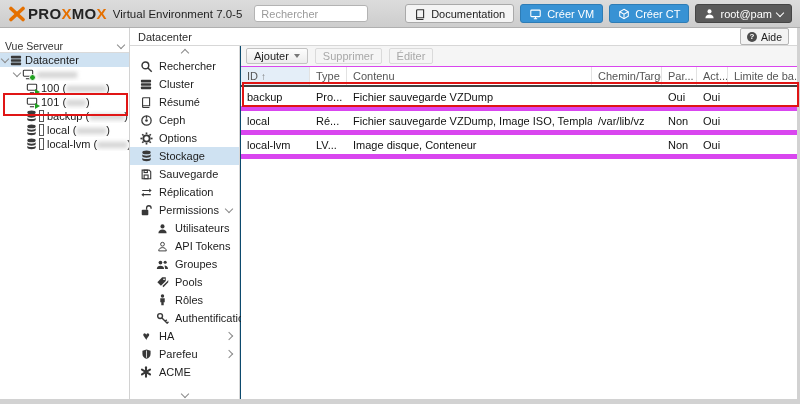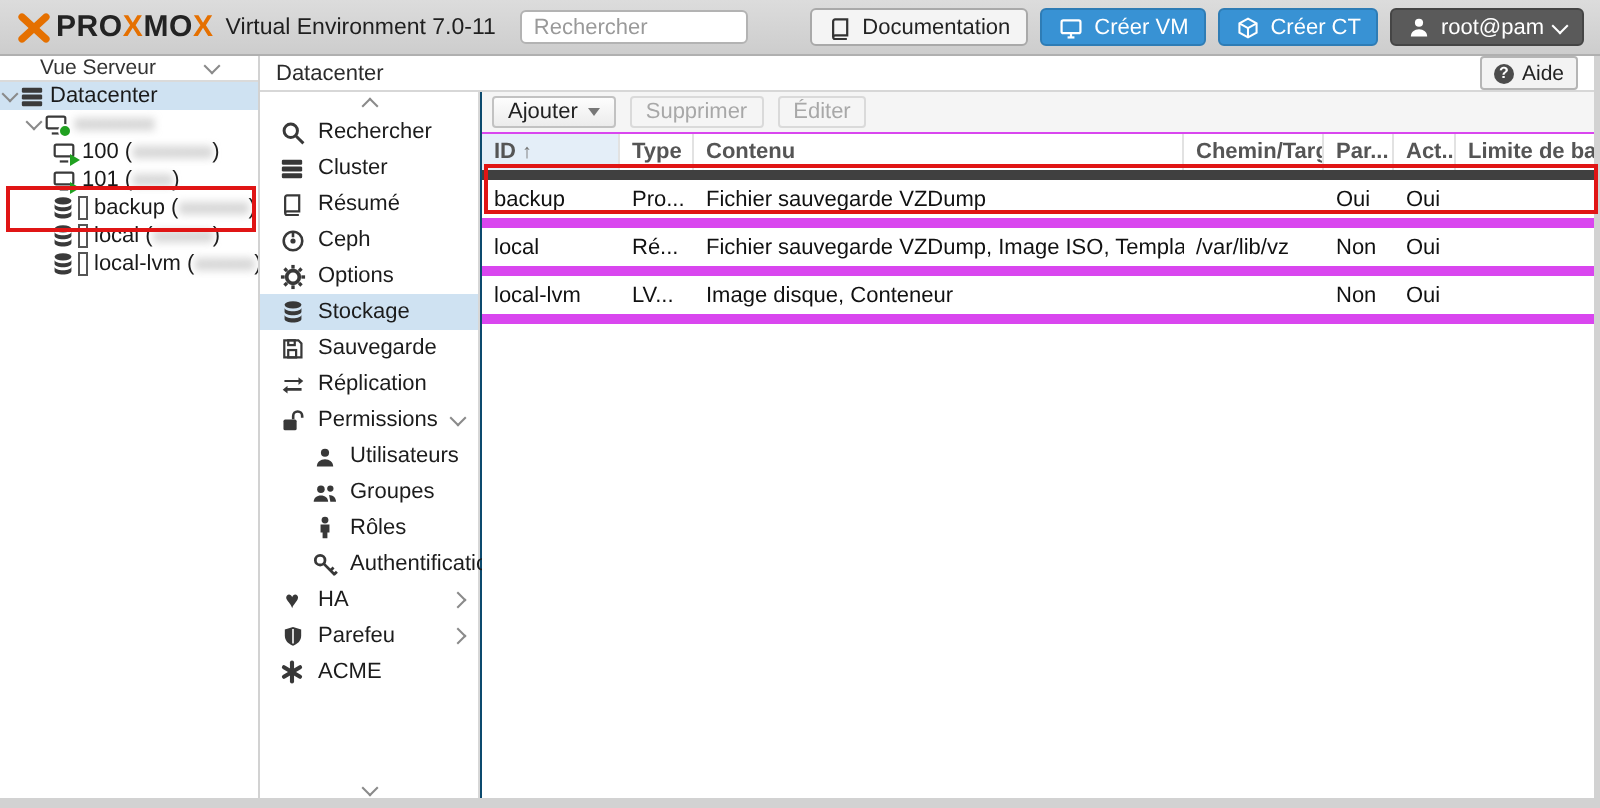--- a/index.html
+++ b/index.html
@@ -24,21 +24,21 @@
   
   .chev{display:inline-block;width:5px;height:5px;border-right:1.4px solid #8a8a8a;border-bottom:1.4px solid #8a8a8a;}
   .chev.down{transform:rotate(45deg);margin-top:-2px;}
   .chev.right{transform:rotate(-45deg);}
   .chev.up{transform:rotate(-135deg);margin-top:3px;}
   .chev.white{border-color:#fff;}
   
   .left{position:absolute;left:0;top:28px;width:130px;bottom:5px;box-sizing:border-box;
         background:#fff;border-right:1px solid #d2d2d2;}
   .viewsel{height:12px;border-bottom:1px solid #dadada;display:flex;align-items:center;
-           padding:0 20px;color:#333;font-size:10.5px;cursor:pointer;}
+           padding:0 5px;color:#333;font-size:10.5px;cursor:pointer;margin-top:12px;}
   .viewsel .chev{margin-left:auto;}
   .trow{height:14px;display:flex;align-items:center;white-space:nowrap;cursor:pointer;font-size:11px;overflow:hidden;}
   .trow.sel{background:#cfe2f2;}
   .trow .tchev{width:10px;display:flex;justify-content:center;flex:none;}
   .trow .ticon{display:flex;align-items:center;margin-right:3px;flex:none;position:relative;}
   .badge-dot{position:absolute;right:-2px;bottom:-1px;width:5px;height:5px;border-radius:50%;background:#21a121;border:1px solid #fff;}
   .badge-play{position:absolute;right:-2px;bottom:-1px;width:0;height:0;border-left:5px solid #21a121;
               border-top:3px solid transparent;border-bottom:3px solid transparent;}
   .thin-rect{display:inline-block;width:3px;height:10px;border:1px solid #555;margin-left:2px;}
   .blur{filter:blur(2px);color:#909090;letter-spacing:-.5px;}
@@ -61,21 +61,21 @@
   .mbottom{position:absolute;bottom:2px;left:0;right:0;display:flex;justify-content:center;}
   .glyph{font-size:12px;line-height:1;color:#383838;}
   
   .content{position:absolute;left:241px;top:46px;right:3px;bottom:5px;background:#fff;overflow:hidden;}
   .toolbar{height:20px;background:#f5f5f5;border-bottom:1px solid #d946ef;display:flex;align-items:center;gap:7px;padding:0 5px;}
   .tbtn{height:16px;padding:0 7px;border-radius:2px;font-size:11px;display:inline-flex;align-items:center;gap:5px;
         background:linear-gradient(#fdfdfd,#ececec);border:1px solid #c2c2c2;color:#222;cursor:pointer;box-sizing:border-box;}
   .tbtn.dis{color:#a8a8a8;border-color:#dadada;background:#f5f5f5;cursor:default;}
   .caret{width:0;height:0;border-left:3.5px solid transparent;border-right:3.5px solid transparent;border-top:4px solid #777;}
   .grid{display:grid;grid-template-columns:69px 37px 245px 70px 35px 31px 1fr;}
-  .thead{height:18px;border-bottom:5px solid #404040;color:#555;font-weight:bold;}
+  .thead{height:18px;border-bottom:2px solid #404040;color:#555;}
   .thead .hc{display:flex;align-items:center;gap:3px;padding:0 6px;border-right:1px solid #e2e2e2;
              overflow:hidden;white-space:nowrap;cursor:pointer;box-sizing:border-box;}
   .hc.sorted{background:#e4eef8;}
   .sortarrow{color:#777;font-size:10px;}
   .row{height:19px;border-bottom:5px solid #d946ef;cursor:pointer;}
   .cell{display:flex;align-items:center;padding:0 6px;overflow:hidden;white-space:nowrap;box-sizing:border-box;color:#111;}
   
   .redbox{position:absolute;border:2px solid #e01515;pointer-events:none;z-index:9;}
   #rb-tree{left:3px;top:93px;width:121px;height:19px;}
   #rb-row{left:242px;top:82px;width:553px;height:21px;}
@@ -93,21 +93,21 @@
       <span>
         <svg width="18" height="16" viewBox="0 0 18 16">
           <g stroke="#e57000" stroke-width="3.6" stroke-linecap="round">
             <line x1="3" y1="2.5" x2="15" y2="13.5"></line>
               <line x1="15" y1="2.5" x2="3" y2="13.5"></line>
           </g>
         </svg>
       </span>
       <span><span>PRO</span><span class="ox">X</span><span>MO</span><span class="ox">X</span></span>
     </div>
-    <span class="ve">Virtual Environment 7.0-11</span>
+    <span class="ve">Virtual Environment 7.0-5</span>
     <input class="search" placeholder="Rechercher" style="">
     <div class="top-right">
       <div class="btn btn-light">
         <span>
           <svg width="12" height="12" viewBox="0 0 14 14" fill="none" stroke="#333" stroke-width="1.3">
             <path d="M3 12.2V3.2C3 2.5 3.5 2 4.2 2h7v9.3H4.2c-.7 0-1.2.4-1.2 1s.5 1.2 1.2 1.2H11"></path>
           </svg>
         </span>
         <span>Documentation</span>
       </div>
@@ -368,33 +368,52 @@
     <div class="mitem sub">
       <span class="micon">
         <svg width="11" height="11" viewBox="0 0 14 14" fill="#383838">
           <circle cx="7" cy="4.3" r="2.6"></circle>
             <path d="M1.8 13c0-2.8 2.3-4.6 5.2-4.6s5.2 1.8 5.2 4.6z"></path>
         </svg>
       </span>
       <span>Utilisateurs</span>
     </div>
 
+    <div class="mitem sub">
+      <span class="micon">
+        <svg width="11" height="11" viewBox="0 0 14 14" fill="none" stroke="#383838" stroke-width="1.2">
+          <circle cx="7" cy="4.1" r="2.4"></circle>
+            <path d="M2.2 12.6c0-2.6 2.1-4.2 4.8-4.2s4.8 1.6 4.8 4.2z"></path>
+        </svg>
+      </span>
+      <span>API Tokens</span>
+    </div>
 
     <div class="mitem sub">
       <span class="micon">
         <svg width="13" height="11" viewBox="0 0 16 14" fill="#383838">
           <circle cx="5.4" cy="4.6" r="2.4"></circle>
             <path d="M.8 12.6c0-2.5 2-4 4.6-4s4.6 1.5 4.6 4z"></path>
           <circle cx="11.4" cy="4.2" r="2"></circle>
             <path d="M10.6 8.3c2.4.1 4.4 1.6 4.4 4.3h-3.6"></path>
         </svg>
       </span>
       <span>Groupes</span>
     </div>
 
+    <div class="mitem sub">
+      <span class="micon">
+        <svg width="13" height="12" viewBox="0 0 15 14">
+          <path d="M1.5 7.2l5.6-5.6h4.2v4.2l-5.6 5.6z" fill="#383838"></path>
+          <circle cx="9.3" cy="3.8" r="1" fill="#fff"></circle>
+          <path d="M12.8 6.4l-5.4 5.4 1.2 1.2 5.6-5.6V4.6z" fill="#383838"></path>
+        </svg>
+      </span>
+      <span>Pools</span>
+    </div>
 
     <div class="mitem sub">
       <span class="micon">
         <svg width="9" height="12" viewBox="0 0 10 14" fill="#383838">
           <circle cx="5" cy="2.4" r="2"></circle>
             <path d="M2.4 5h5.2v4.6H6.4V13H3.6V9.6H2.4z"></path>
         </svg>
       </span>
       <span>Rôles</span>
     </div>

